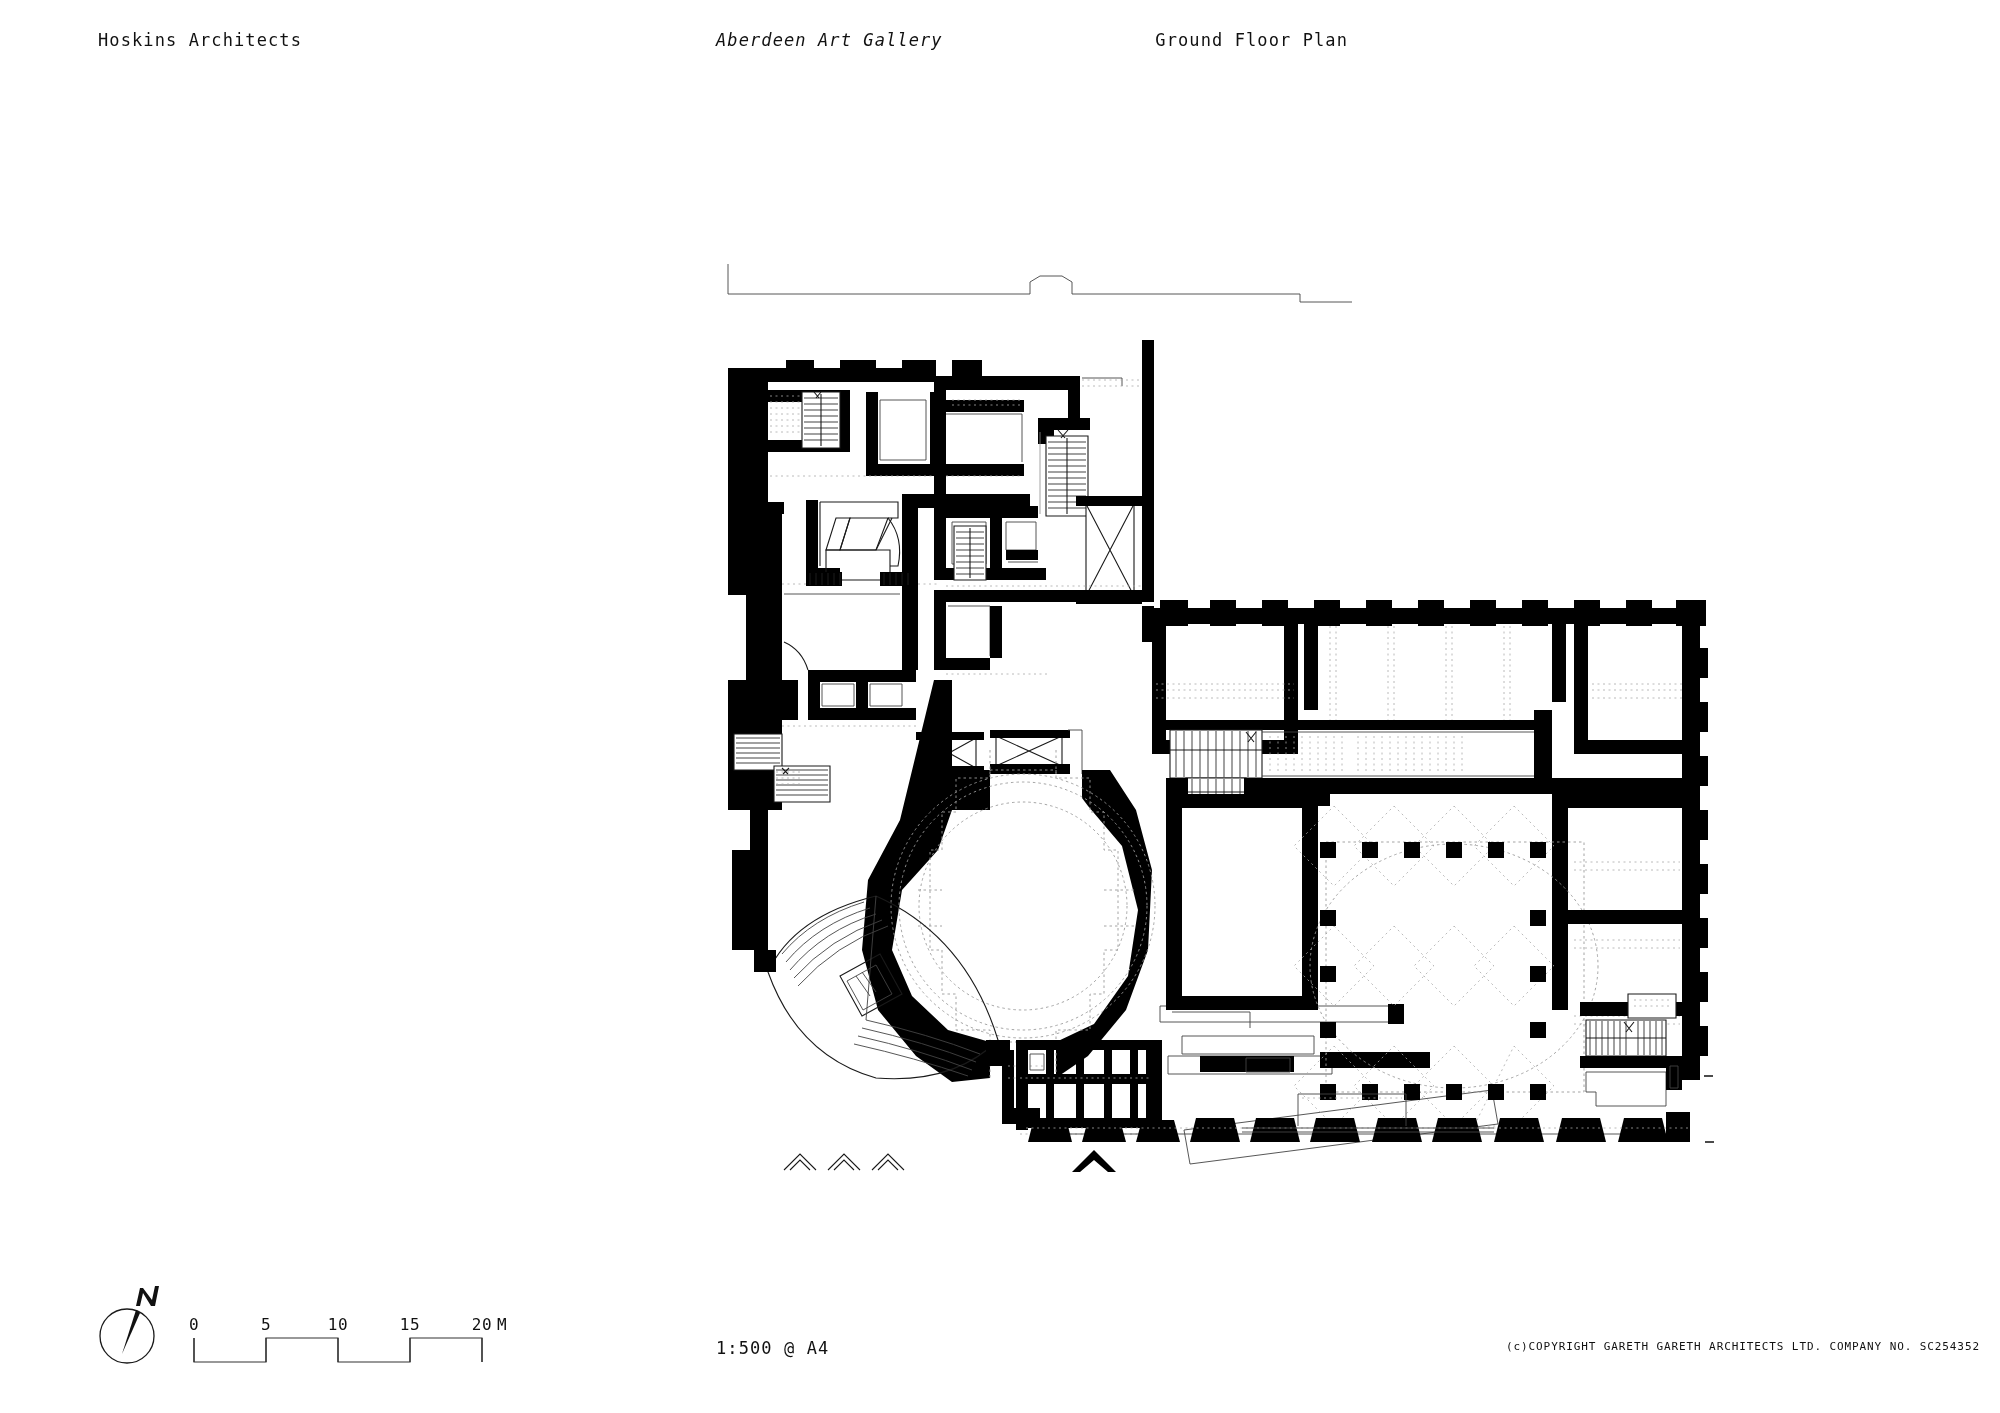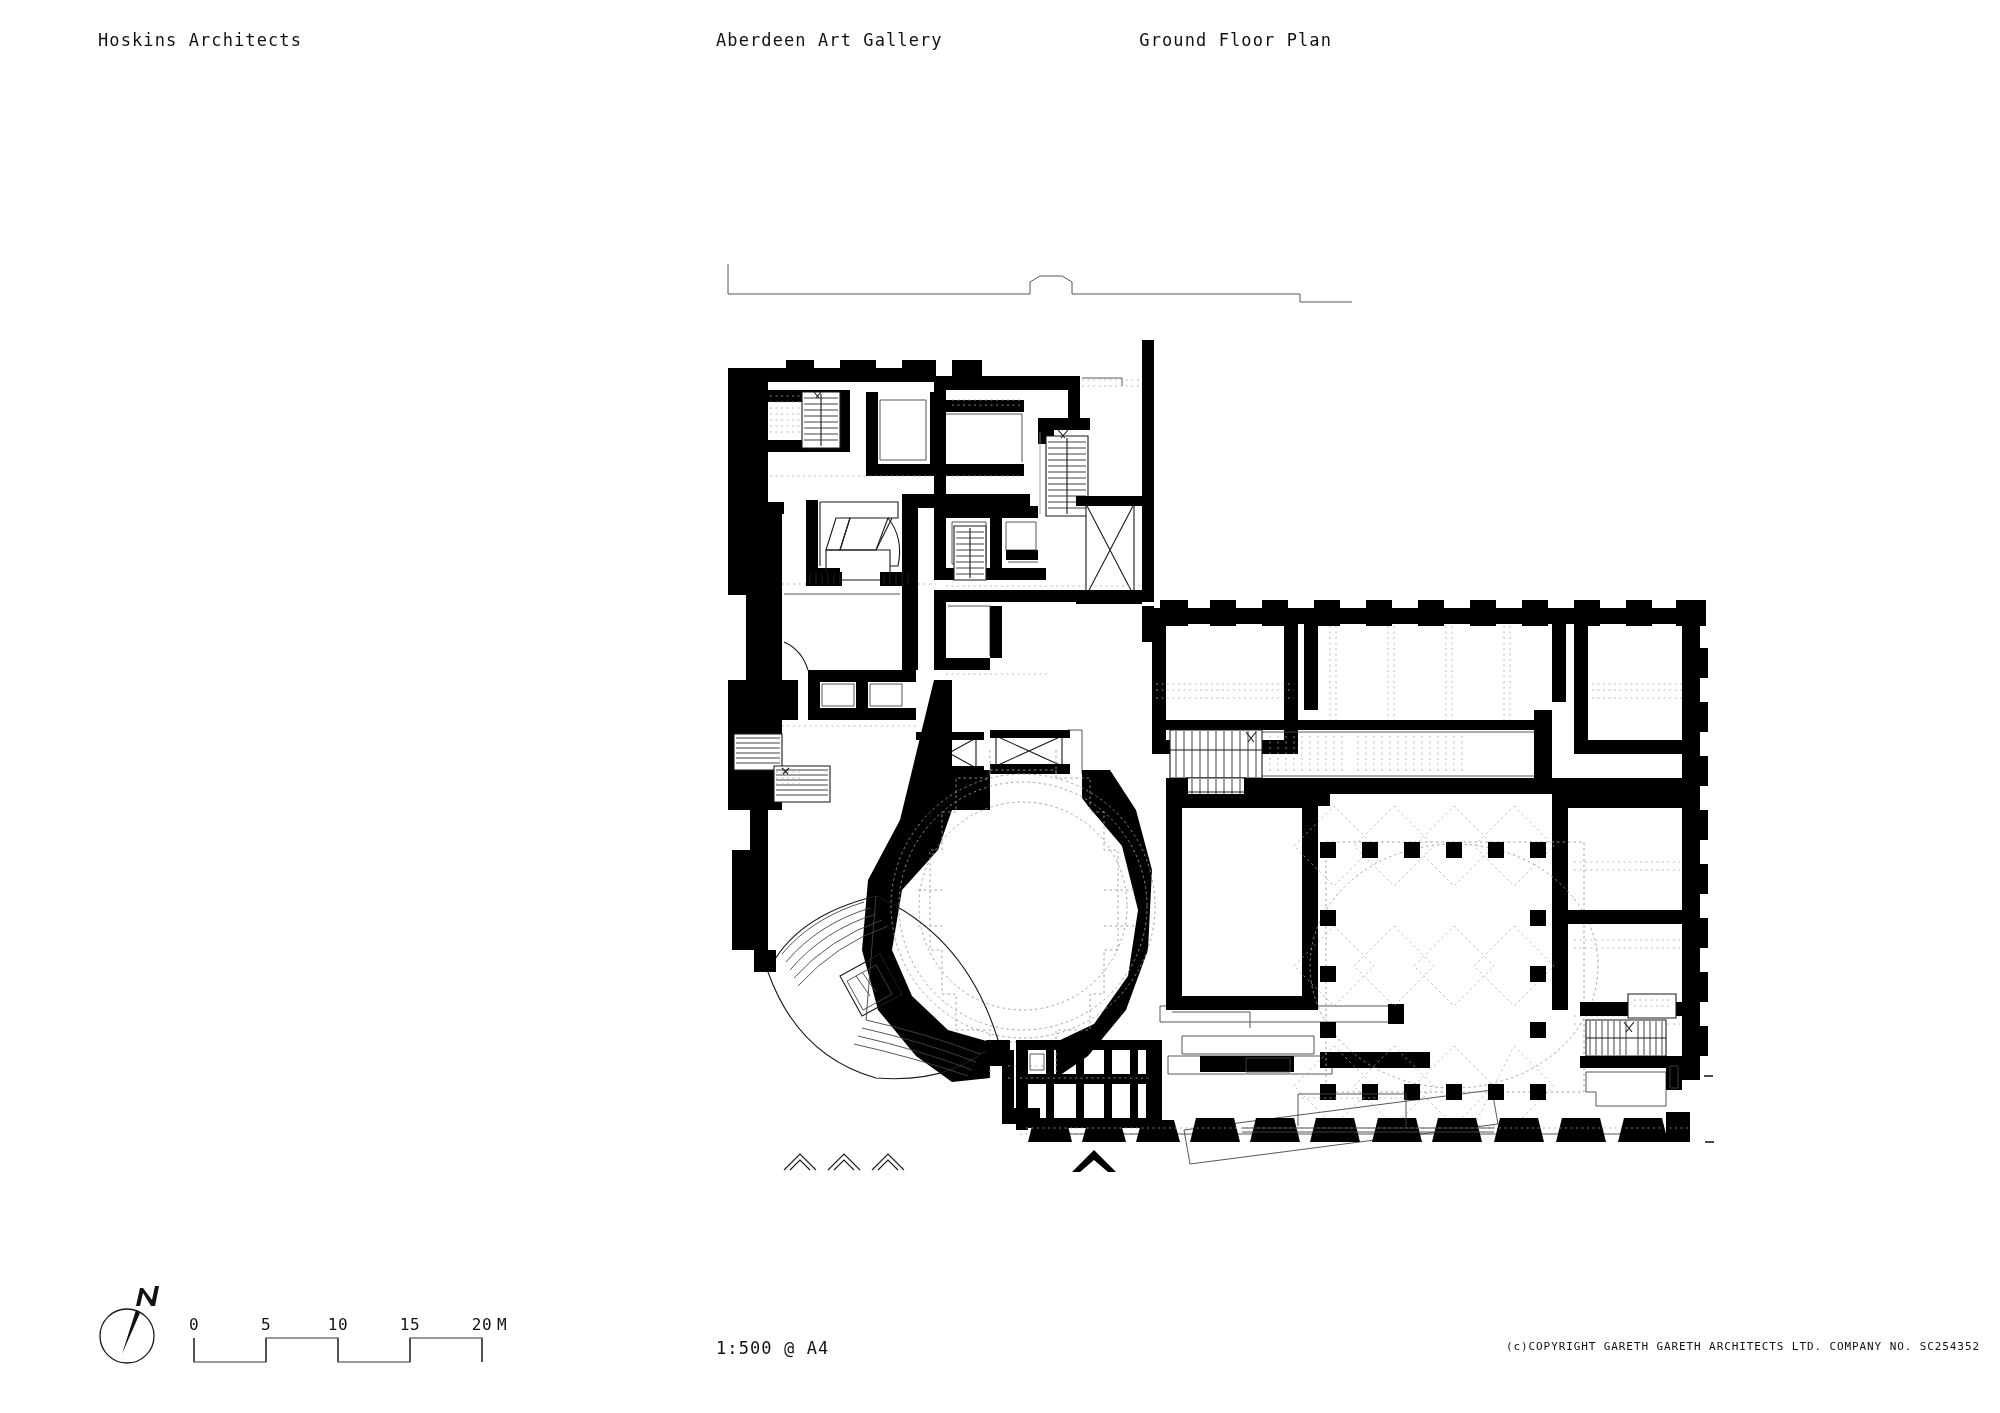--- a/index.html
+++ b/index.html
@@ -26,22 +26,22 @@
   }
   .hdr-text {
     position: absolute;
     top: 30px;
     font-size: 17px;
     letter-spacing: 1.1px;
     white-space: nowrap;
     color: #111;
   }
   .hdr-left   { left: 98px; }
-  .hdr-center { left: 716px; }
-  .hdr-right  { right: 668px; text-align: center; }
+  .hdr-center { left: 716px; font-style: italic; }
+  .hdr-right  { right: 652px; text-align: center; }
 
   
   .sheet-footer {
     position: absolute;
     left: 0; bottom: 0;
     width: 2000px;
     height: 140px;
   }
   .footer-scale-text {
     position: absolute;

